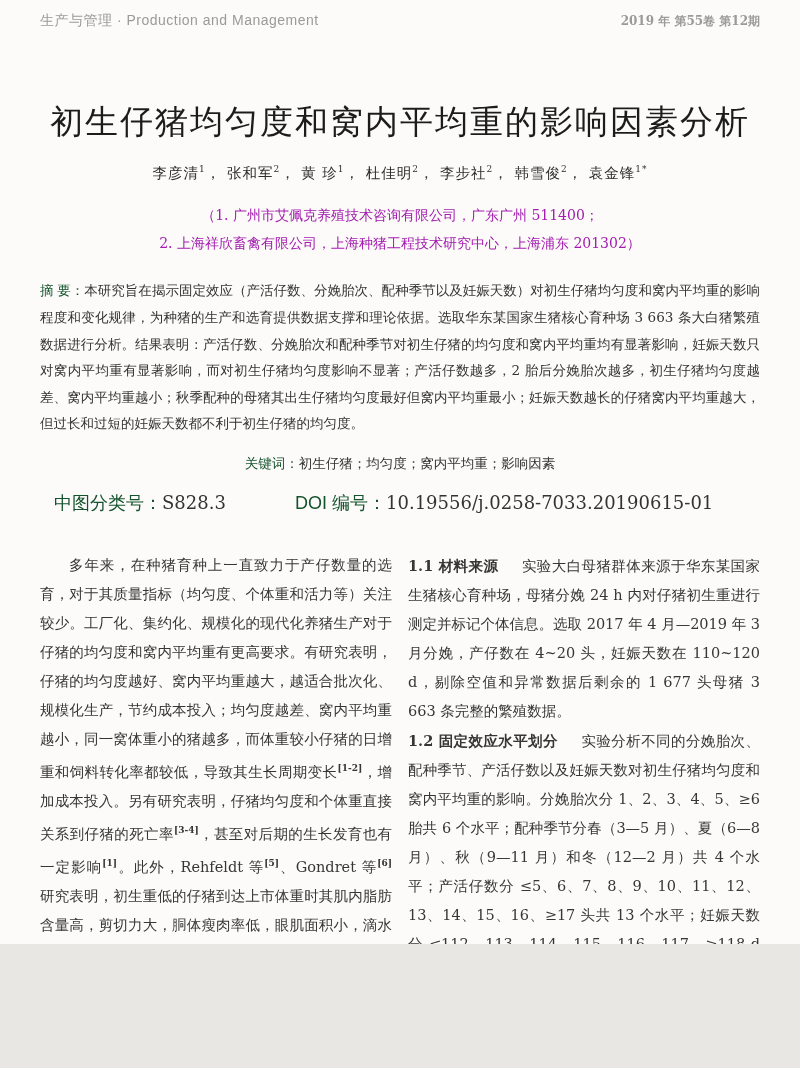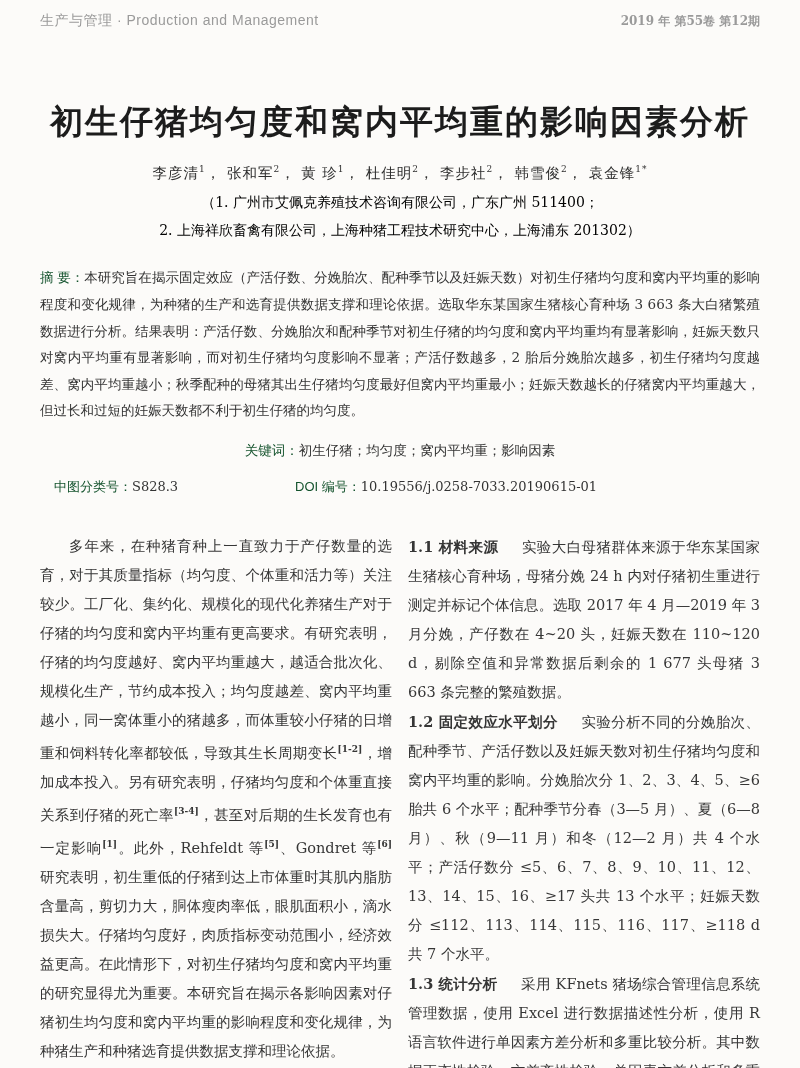--- a/index.html
+++ b/index.html
@@ -1,37 +1,37 @@
 <!DOCTYPE html>
 <html><head>
 <meta charset="utf-8">
 <style>
   html,body{margin:0;padding:0;}
   body{background:#e9e7e4;}
   .page{
-    width:800px;height:1068px;box-sizing:border-box;
+    width:800px;height:944px;box-sizing:border-box;
     margin:0 auto;background:#fcfbf9;
     padding:0 40px;overflow:hidden;position:relative;
     font-family:"DejaVu Serif","Liberation Serif",serif;
     color:#3b3b3b;
   }
   
   .runhead{display:flex;justify-content:space-between;align-items:baseline;padding-top:12px;color:#9a9a9a;}
   .runhead .left{font-family:"Liberation Sans","DejaVu Sans",sans-serif;font-size:14px;letter-spacing:.5px;}
   .runhead .right{font-size:12px;font-weight:bold;}
   
-  .title{margin-top:72px;text-align:center;font-size:33px;font-weight:700;color:#1c1c1c;letter-spacing:2px;line-height:1.2;}
+  .title{margin-top:72px;text-align:center;font-size:33px;font-weight:400;color:#1c1c1c;letter-spacing:2px;line-height:1.2;}
   .authors{margin-top:22px;text-align:center;font-size:14.5px;color:#2e2e2e;letter-spacing:1px;}
   .authors sup{font-size:9px;}
-  .affil{margin-top:5px;text-align:center;font-size:14px;color:#000000;line-height:28px;}
+  .affil{margin-top:18px;text-align:center;font-size:14px;color:#a21caf;line-height:28px;}
   
   .abstract{margin-top:20px;font-size:13.5px;line-height:26.5px;text-align:justify;color:#333;}
   .lbl{font-family:"Liberation Sans","DejaVu Sans",sans-serif;font-weight:normal;color:#14532d;}
   .kwline{font-size:13.5px;line-height:26.5px;text-align:center;color:#333;}
-  .metaline{display:flex;font-size:13px;margin-top:12px;color:#333;}
+  .metaline{display:flex;font-size:18px;margin-top:12px;color:#333;}
   .metaline .m1{flex:0 0 255px;padding-left:14px;box-sizing:border-box;}
   .metaline .m2{flex:0 0 195px;}
   .metaline .m3{flex:1;}
   
   .cols{display:flex;gap:16px;margin-top:36px;height:566px;}
   .col{width:352px;font-size:14.5px;line-height:29px;text-align:justify;color:#363636;}
   .col p{margin:0;}
   .indent{text-indent:2em;}
   sup.ref{font-size:9px;font-weight:bold;}
   .leftcol{display:flex;flex-direction:column;}

